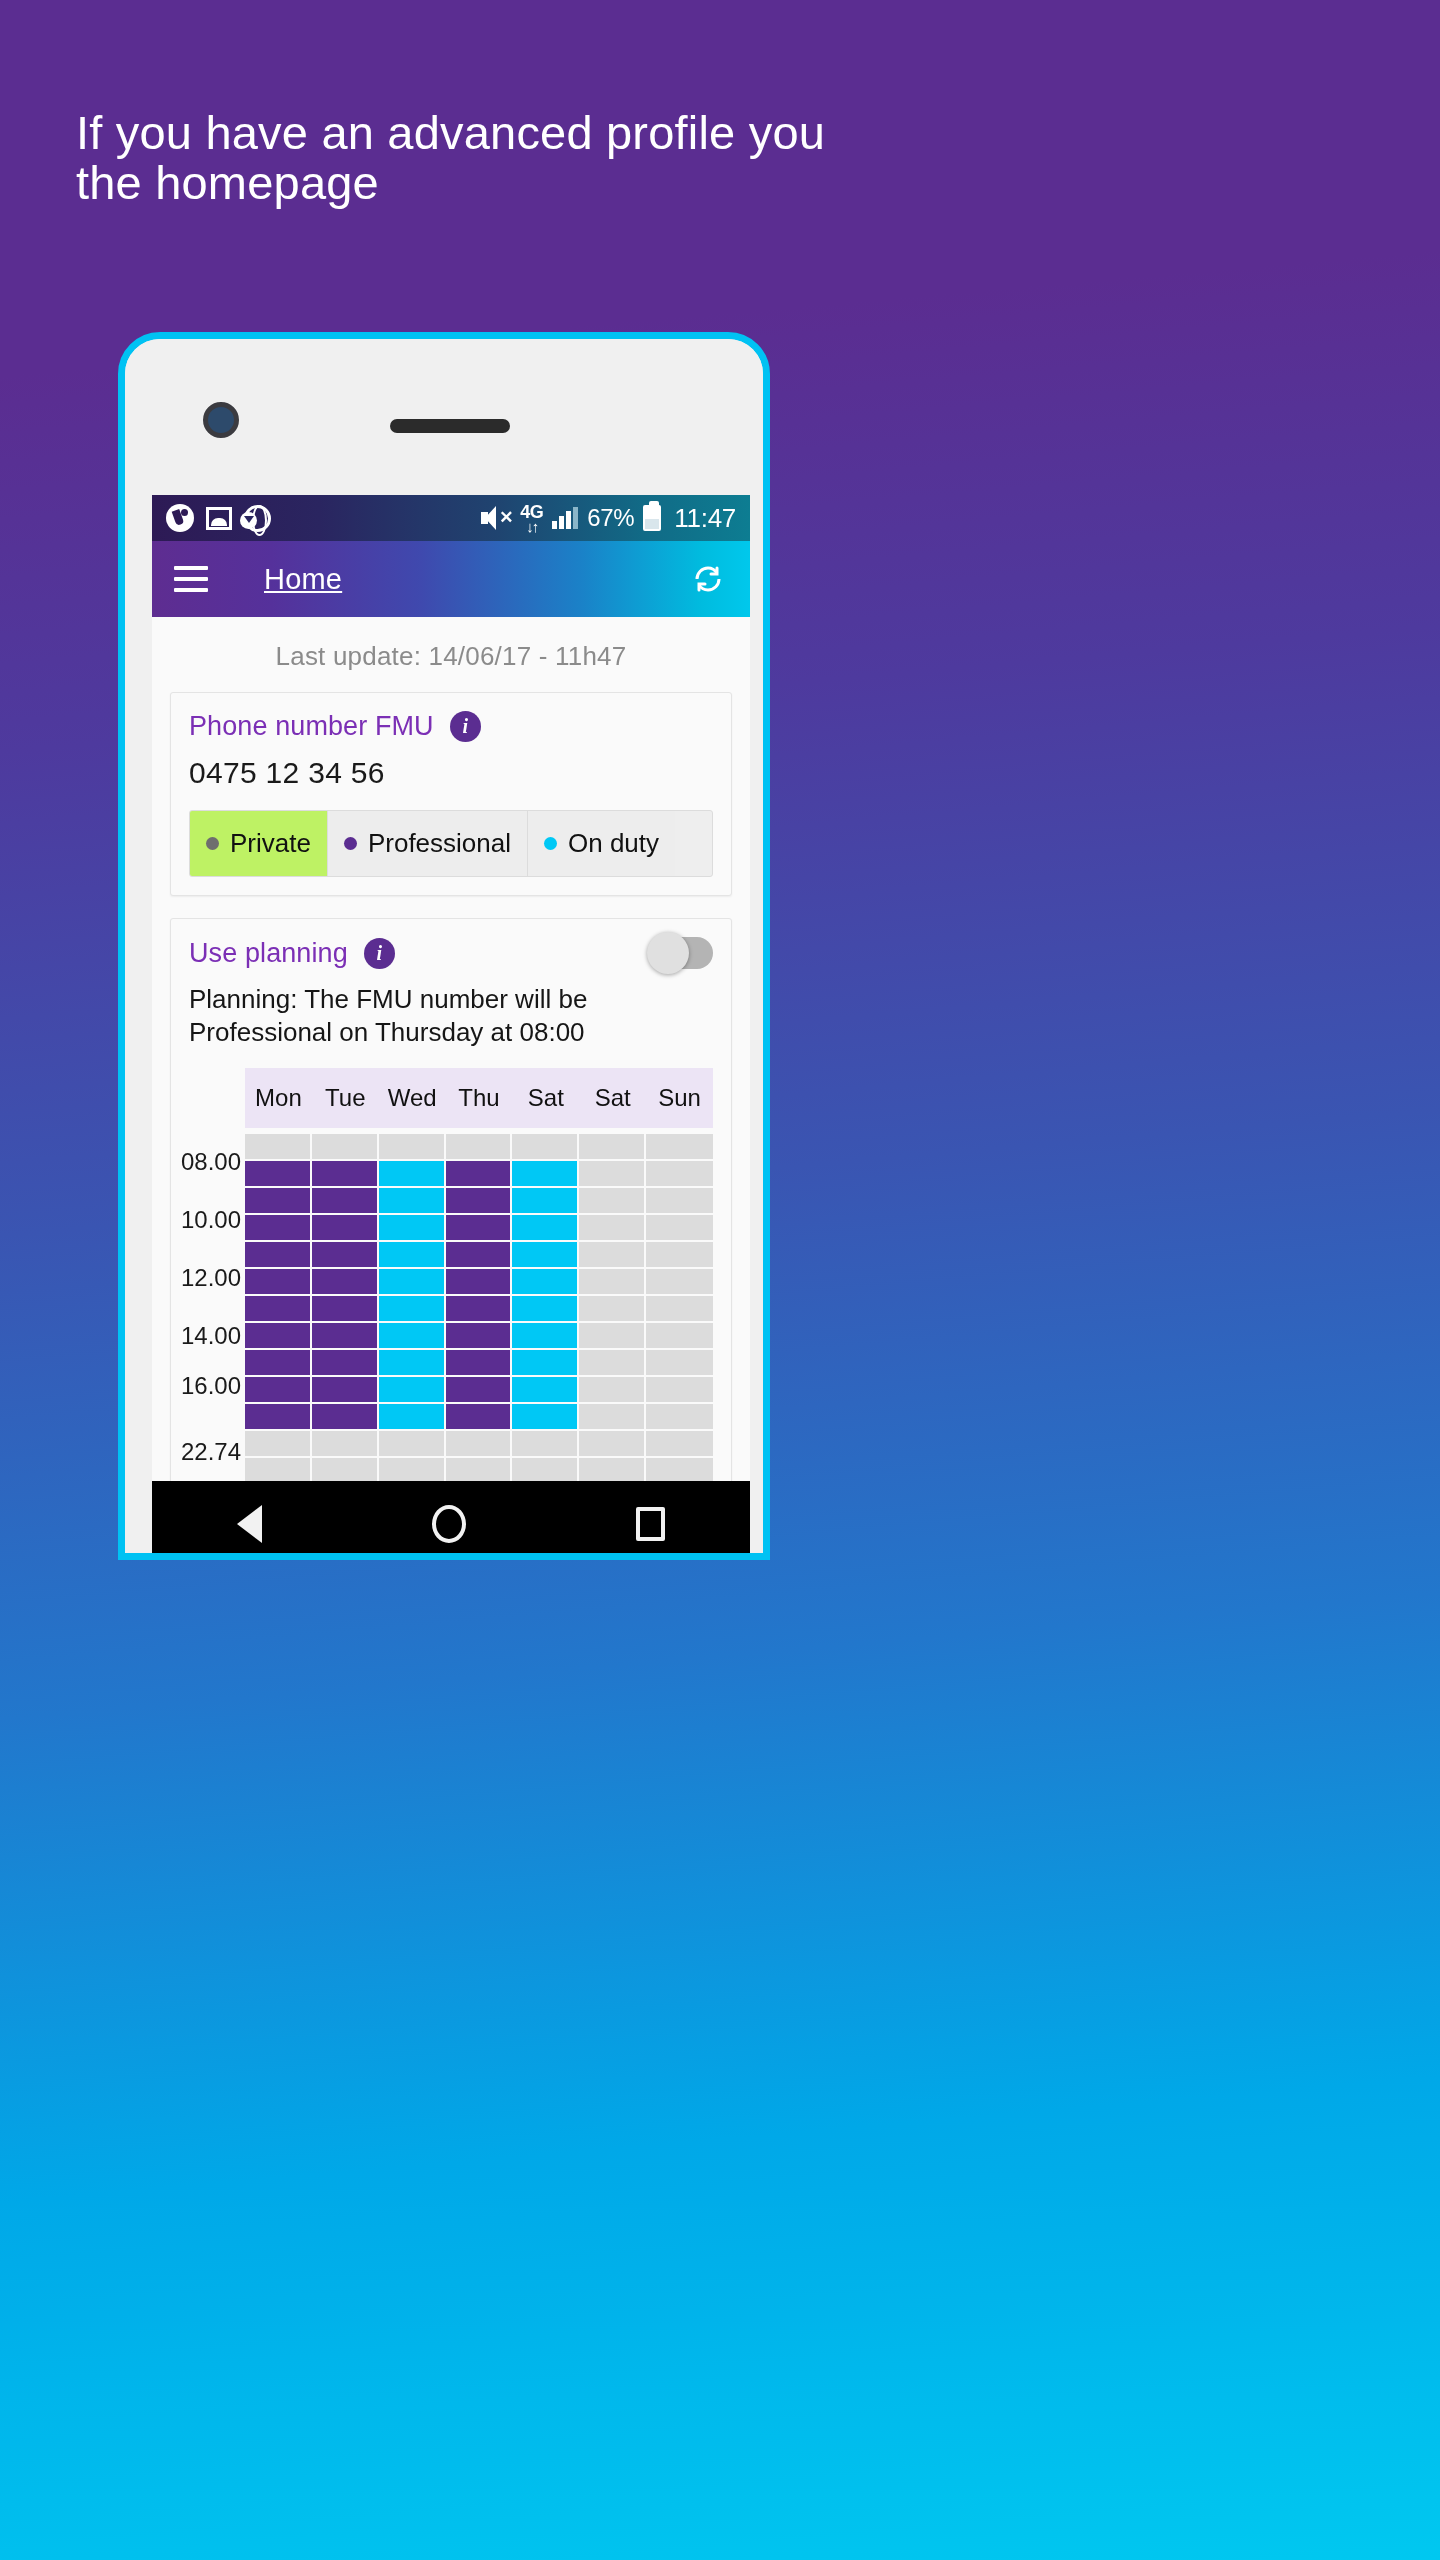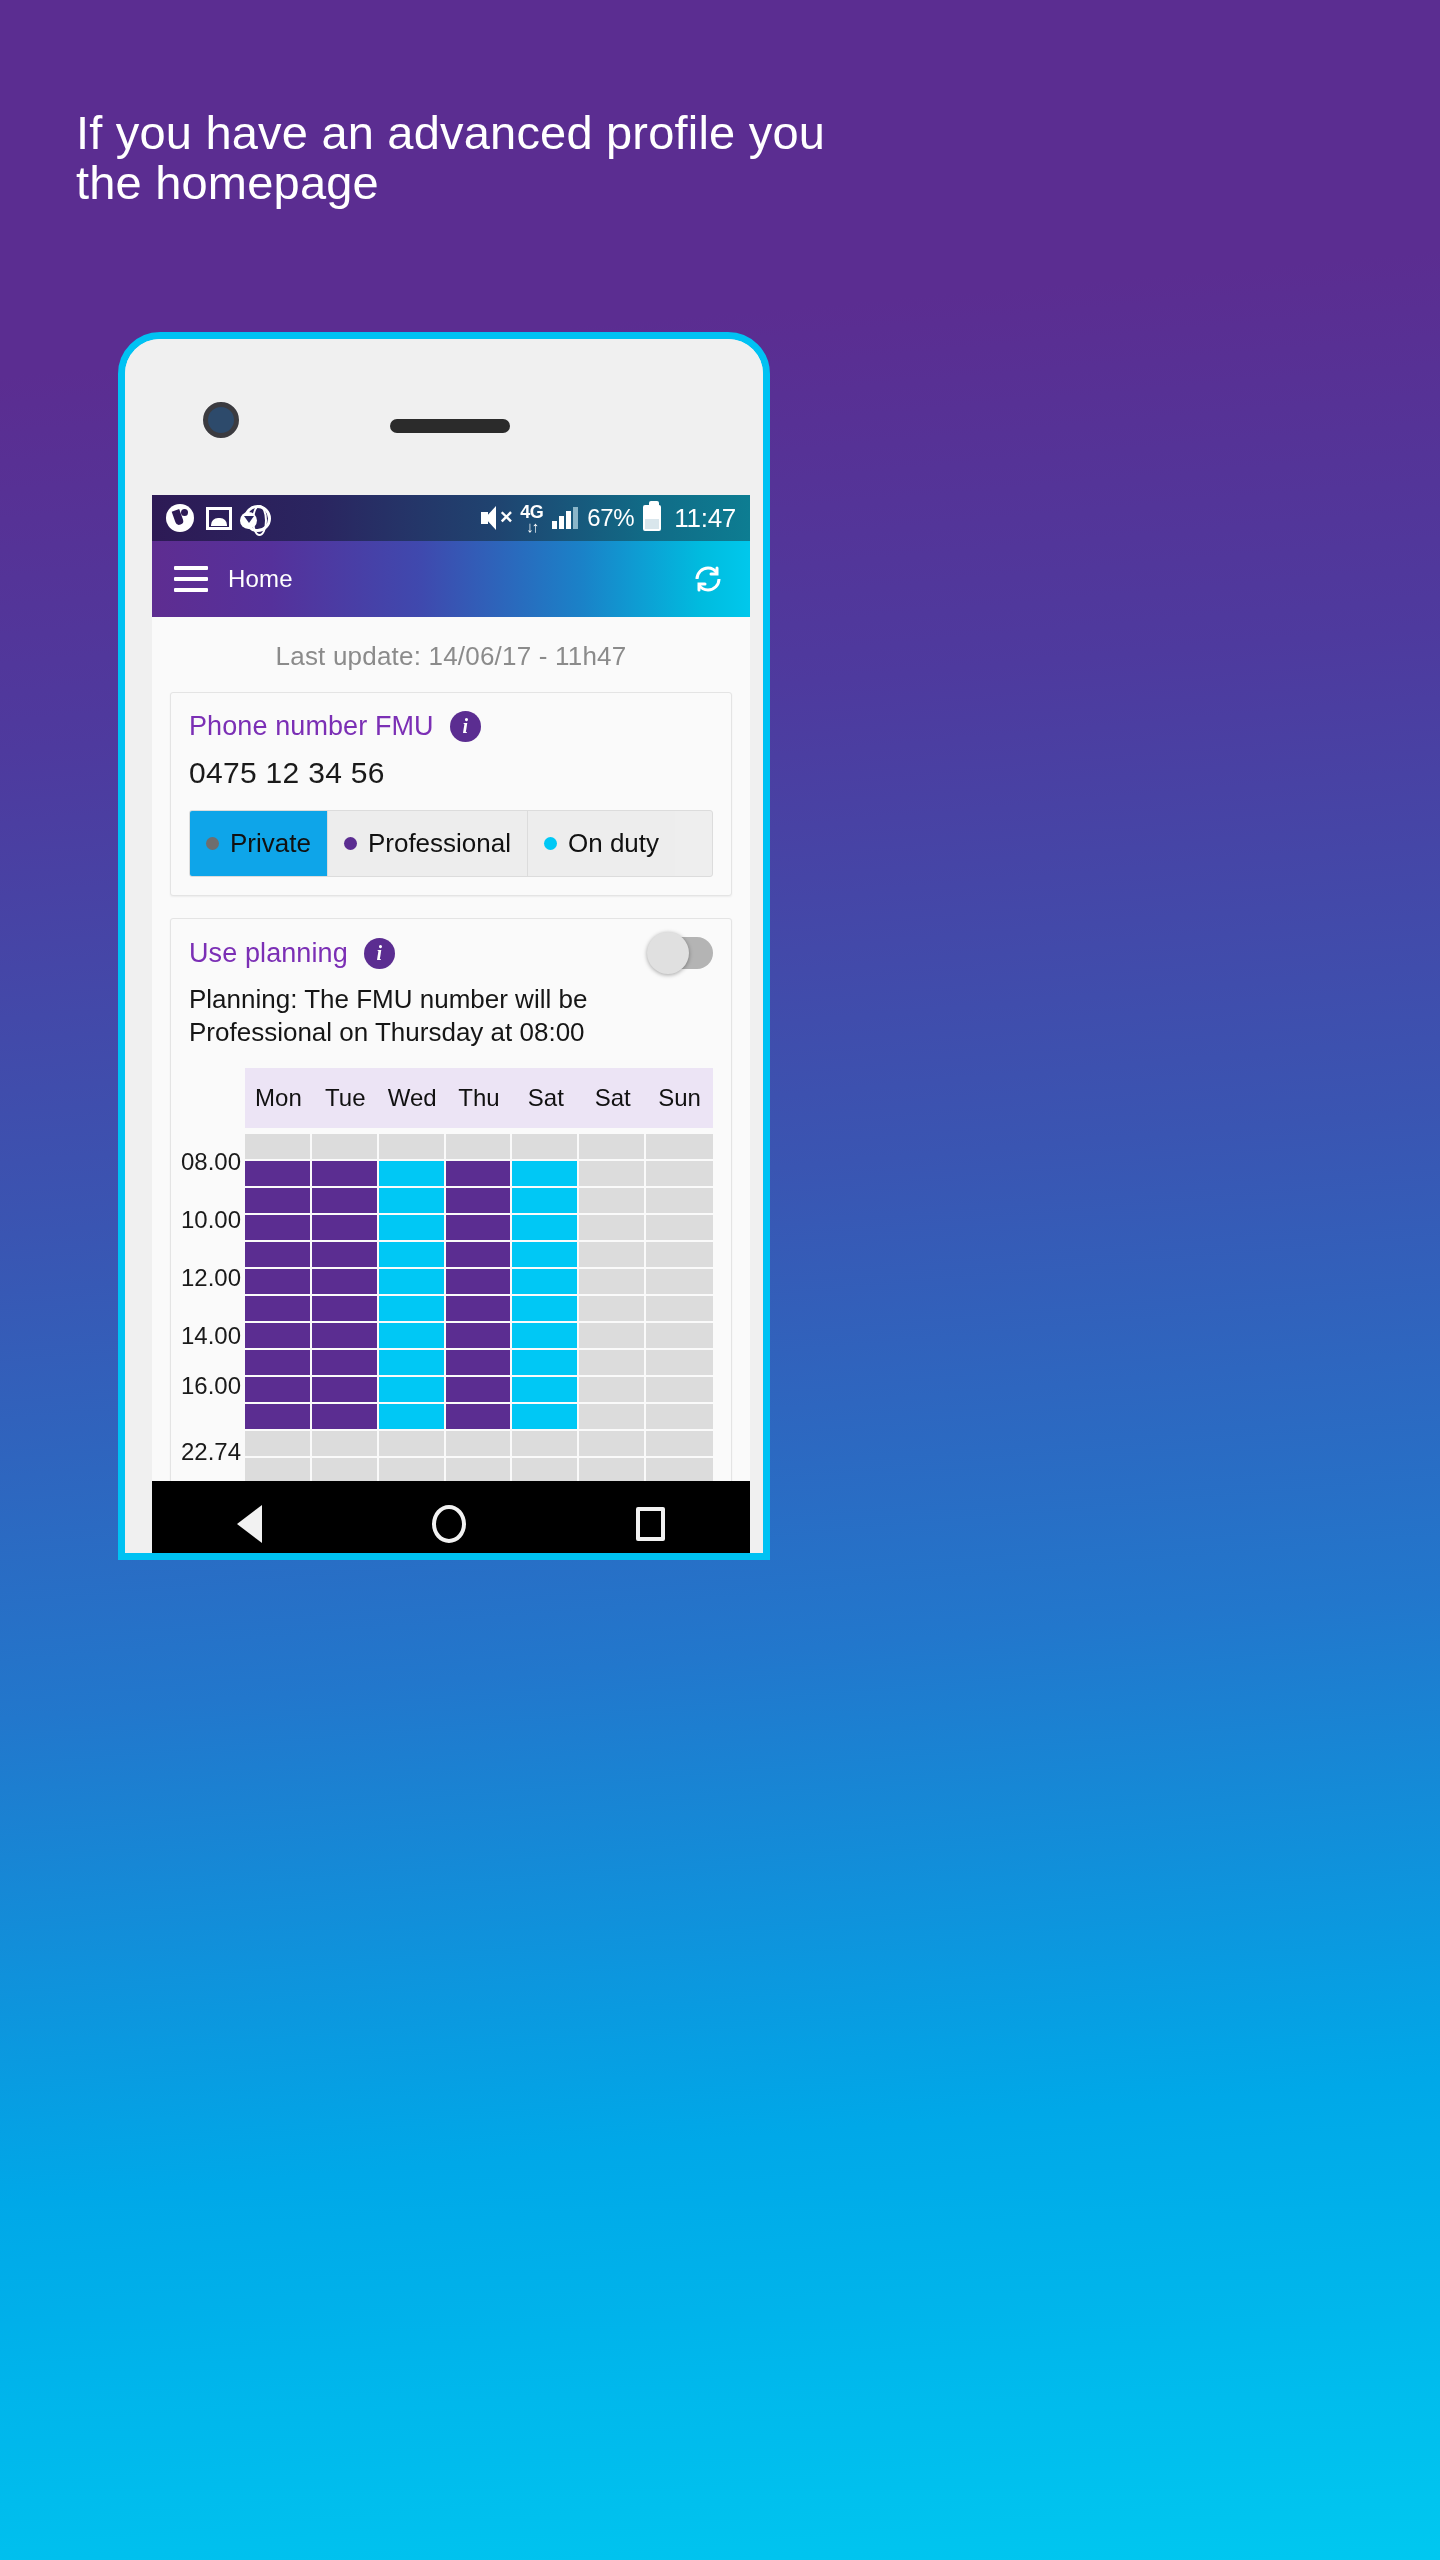--- a/index.html
+++ b/index.html
@@ -110,21 +110,21 @@
 
   
   .appbar {
     height:76px;
     background:linear-gradient(90deg,#5e2d91 0%,#55319b 20%,#3f49ae 45%,#1a82c8 72%,#00bcdf 92%,#00c8ec 100%);
     display:flex; align-items:center;
     padding:0 22px;
   }
   .hamburger { width:34px;height:26px;display:flex;flex-direction:column;justify-content:space-between;cursor:pointer;}
   .hamburger b{display:block;height:4px;background:#fff;border-radius:1px;}
-  .appbar-title { color:#fff;font-size:24px;margin-left:20px;letter-spacing:0.2px;}
+  .appbar-title { color:#fff;font-size:29px;margin-left:56px;letter-spacing:0.2px;text-decoration:underline;}
   .sync { margin-left:auto;width:40px;height:40px;position:relative;cursor:pointer;}
   .sync svg{width:40px;height:40px;}
 
   
   .content { padding:0 0 12px 0;height:864px;overflow:hidden;background:#fafafa;}
   .lastupdate { text-align:center;color:#8b8b8b;font-size:26px;padding:24px 0 20px;letter-spacing:0.2px;}
 
   .card {
     margin:0 18px 22px;
     background:#fafafa;
@@ -149,21 +149,21 @@
     border:1px solid #dcdcdc;border-radius:3px;overflow:hidden;background:#eeeeee;
   }
   .seg {
     flex:0 0 auto;
     display:flex;align-items:center;justify-content:center;gap:11px;
     padding:17px 16px;font-size:26px;color:#111;
     background:#ededed;border-right:1px solid #dcdcdc;cursor:pointer;
     white-space:nowrap;
   }
   .seg:last-child{border-right:none;}
-  .seg.active{background:#0ea5e9;}
+  .seg.active{background:#bef264;}
   .seg .dot{width:13px;height:13px;border-radius:50%;display:block;}
 
   .toggle {
     margin-left:auto;width:62px;height:32px;border-radius:16px;background:#b4b4b4;position:relative;cursor:pointer;
   }
   .toggle .knob{position:absolute;left:-4px;top:-5px;width:42px;height:42px;border-radius:50%;background:#e0e0e0;box-shadow:0 1px 4px rgba(0,0,0,0.35);}
 
   .planning-text { font-size:26px;color:#161616;margin-top:14px;line-height:1.28;}
 
   

